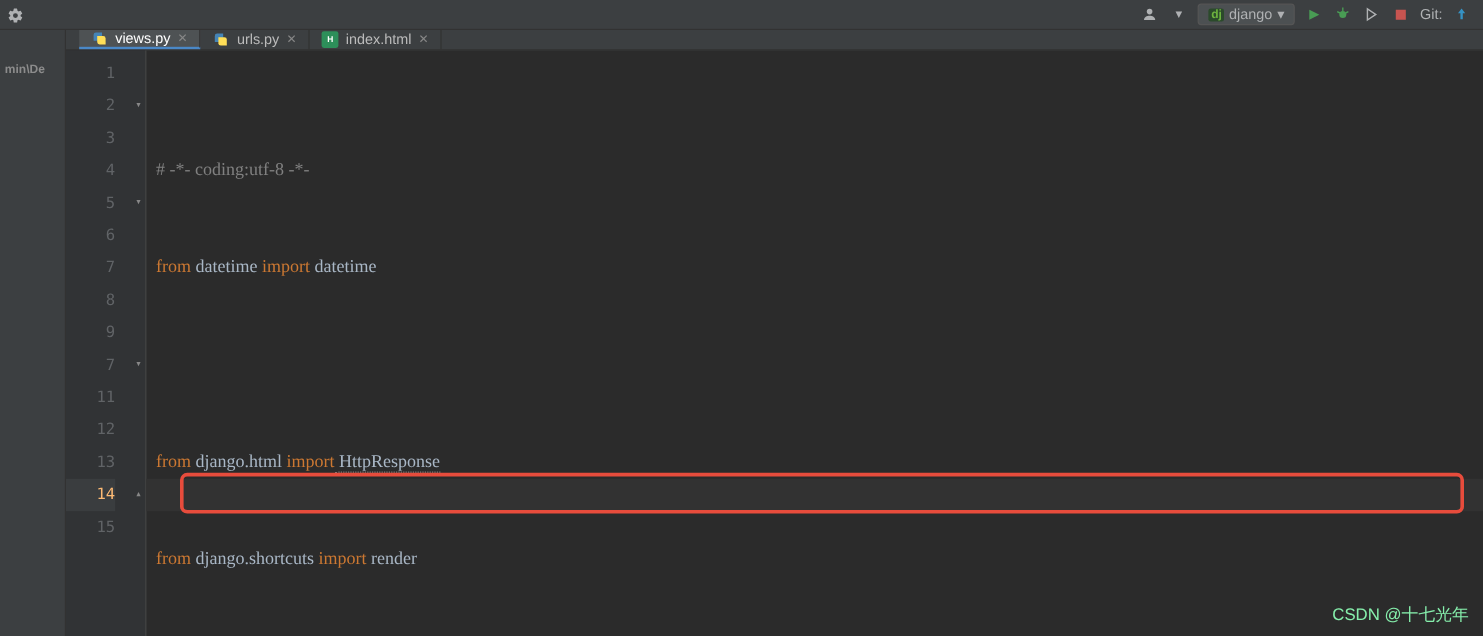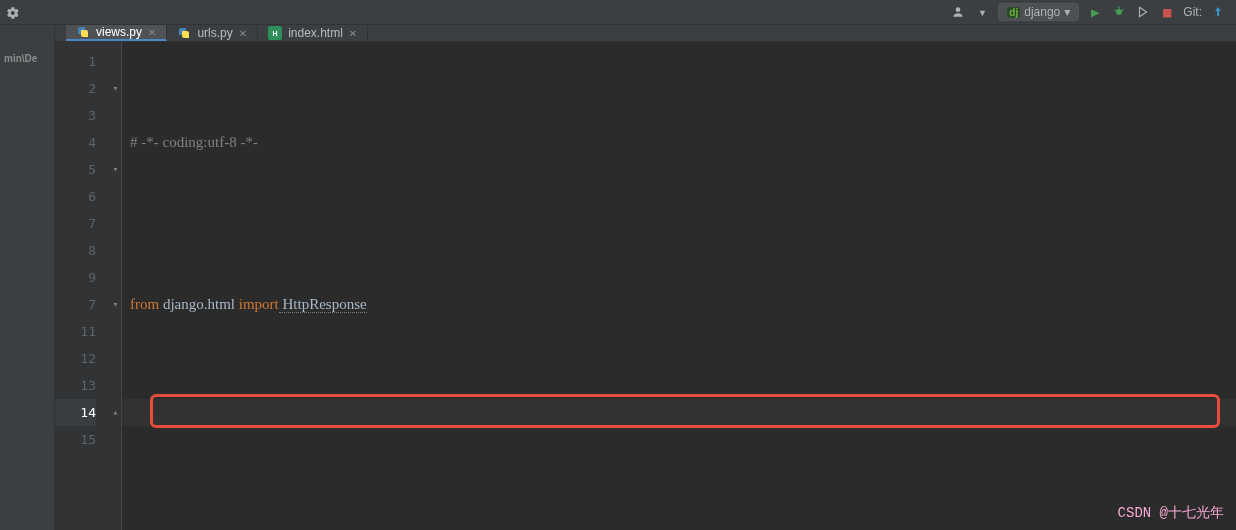--- a/index.html
+++ b/index.html
@@ -198,39 +198,39 @@
       z-index: 0;
     }
     .code-area > div.cl {
       position: relative;
       z-index: 1;
       height: 27px;
       font-family: Liberation Serif, serif;
     }
     .gutter-hl {
       background: #3a3d3f;
-      color: #ffffff;
+      color: #fdba74;
     }
     .cm { color: #808080; }
     .kw { color: #cc7832; }
     .warn { border-bottom: 1px dotted #808080; margin-top: 12px; }
     .highlight-box {
       position: absolute;
       border: 3px solid #e74c3c;
       border-radius: 6px;
       z-index: 5;
       pointer-events: none;
     }
     .watermark {
       position: absolute;
       bottom: 8px;
       right: 12px;
-      font-family: Liberation Mono, monospace;
+      font-family: Liberation Sans, sans-serif;
       font-size: 14px;
-      color: #f9a8d4;
+      color: #86efac;
       z-index: 20;
     }
     .fold-mark {
       display: inline-block;
       width: 9px;
       color: #888;
     }
   </style>
 </head>
 <body>
@@ -325,22 +325,24 @@
         <div class="fold-mark">▾</div>
         <div>&nbsp;</div><div>&nbsp;</div><div>&nbsp;</div><div>&nbsp;</div>
         <div class="fold-mark">▾</div>
         <div>&nbsp;</div><div>&nbsp;</div><div>&nbsp;</div>
         <div class="fold-mark">▴</div>
         <div>&nbsp;</div>
       </div>
       <div class="code-area">
         <div class="line-hl" style="top:357px"></div>
         <div class="cl"><span class="cm"># -*- coding:utf-8 -*-</span></div>
+        <div class="cl"><span class="kw">from</span><span> datetime </span><span class="kw">import</span><span> datetime</span></div>
         <div class="cl">&nbsp;</div>
         <div class="cl"><span class="kw">from</span><span> django.html </span><span class="kw">import</span><span class="warn"> HttpResponse</span></div>
+        <div class="cl"><span class="kw">from</span><span> django.shortcuts </span><span class="kw">import</span><span> render</span></div>
         
         
         
         
         
         
         
         
         
         

